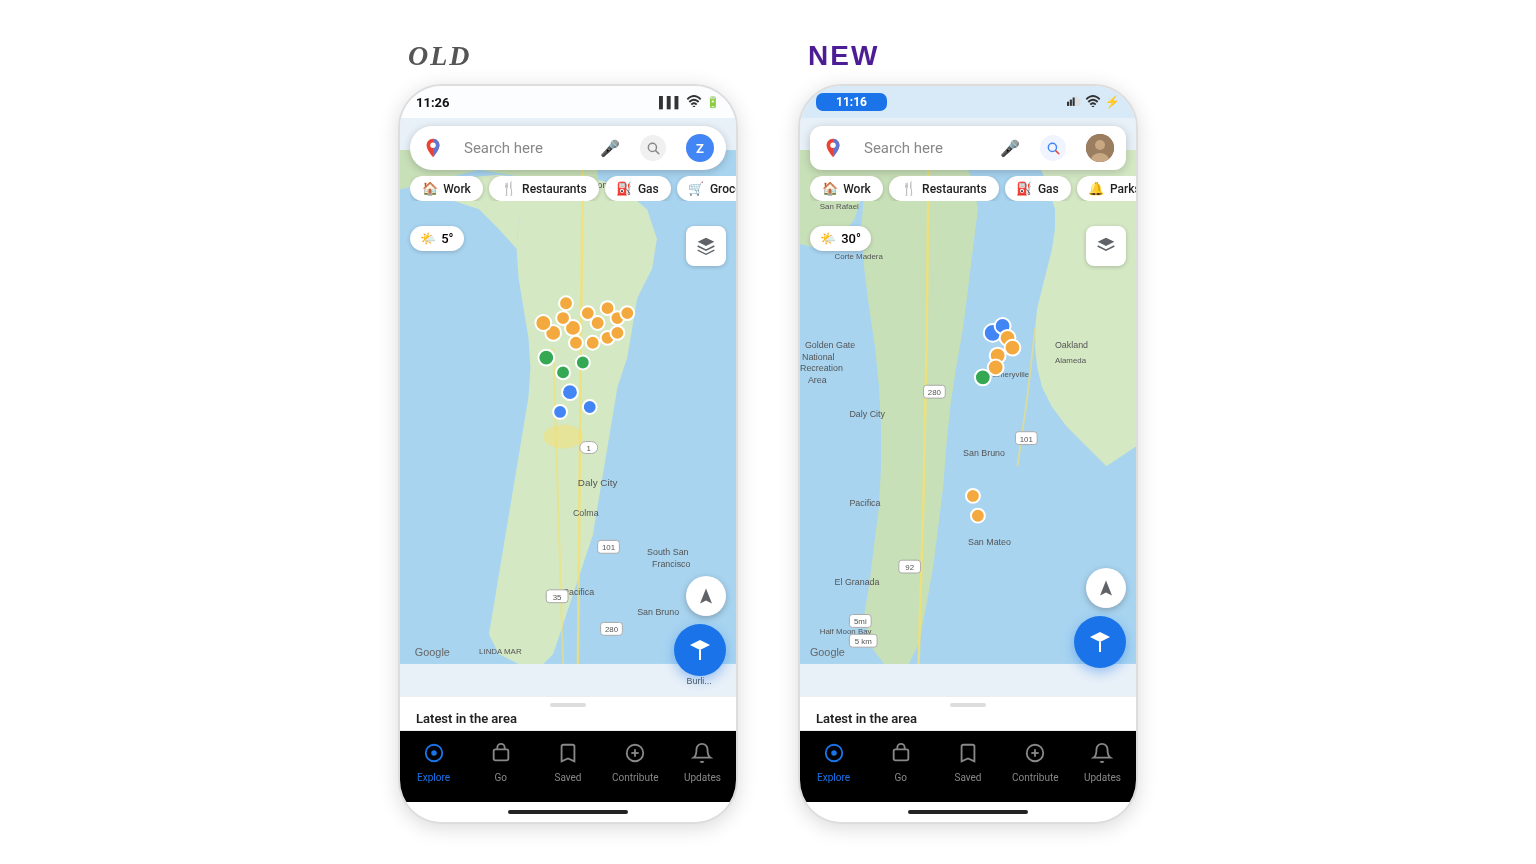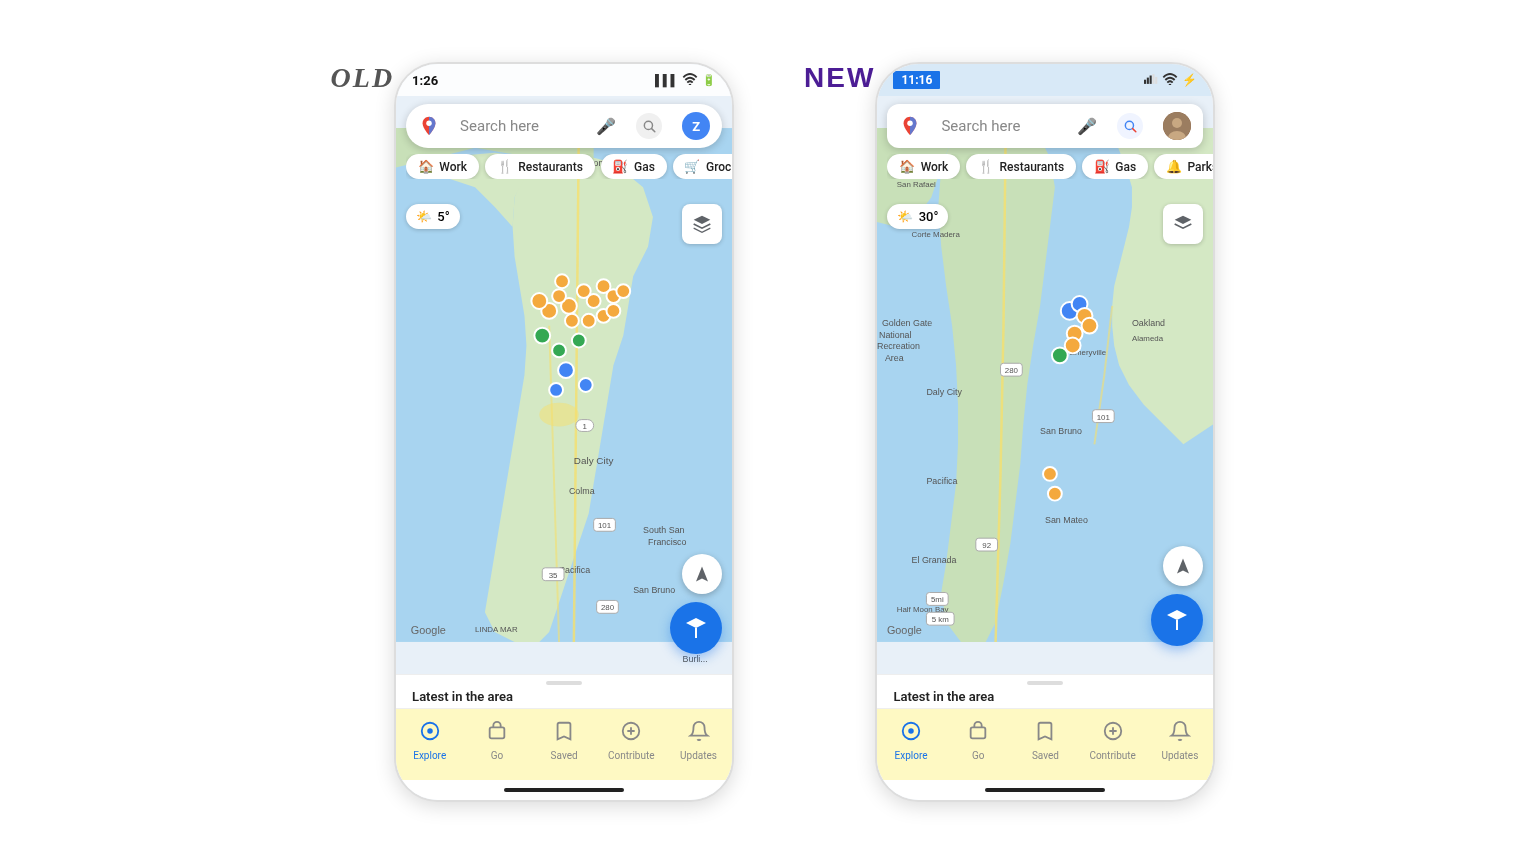--- a/index.html
+++ b/index.html
@@ -17,20 +17,21 @@
 
     .comparison-container {
       display: flex;
       gap: 60px;
       align-items: flex-start;
       padding: 20px;
     }
 
     .version-wrapper {
       display: flex;
+      flex-direction: column;
       align-items: center;
     }
 
     .version-label {
       font-size: 28px;
       font-weight: 900;
       color: #333;
       margin-bottom: 12px;
       text-transform: uppercase;
       letter-spacing: 2px;
@@ -94,22 +95,22 @@
 
     .status-time {
       font-size: 13px;
       font-weight: 700;
       color: #111;
     }
 
     .status-time.new-time {
       background: #1a73e8;
       color: white;
-      padding: 2px 8px;
-      border-radius: 1px;
+      padding: 2px 20px;
+      border-radius: 7px;
       font-size: 12px;
     }
 
     .status-icons {
       display: flex;
       align-items: center;
       gap: 4px;
     }
 
     .status-icon {
@@ -291,21 +292,21 @@
       justify-content: center;
       box-shadow: 0 4px 12px rgba(26,115,232,0.4);
       pointer-events: all;
       font-size: 22px;
       color: white;
     }
 
     
     .bottom-nav {
       height: 72px;
-      background: #fef9c3;
+      background: #000000;
       display: flex;
       align-items: center;
       justify-content: space-around;
       border-top: 1px solid #eee;
       padding-bottom: 8px;
       flex-shrink: 0;
     }
 
     .nav-item {
       display: flex;
@@ -352,21 +353,21 @@
 <body>
 
 <div class="comparison-container">
 
   <div class="version-wrapper">
     <div class="version-label old-label">OLD</div>
     <div class="phone-frame">
       <div class="phone-screen">
 
         <div class="status-bar old-status">
-          <span class="status-time">1:26</span>
+          <span class="status-time">11:26</span>
           <div class="status-icons">
             <span class="status-icon">▌▌▌</span>
             <span class="status-icon">
               <svg width="16" height="12" viewBox="0 0 24 18">
                   <path d="M1 5.5C4.5 2 8.5 0 12 0s7.5 2 11 5.5L21 7.5C18.5 4.8 15.5 3 12 3S5.5 4.8 3 7.5L1 5.5z" fill="#333"></path>
                   <path d="M4 9.5C6.5 7 9 5.5 12 5.5s5.5 1.5 8 4L18 11.5C16 9.5 14 8.5 12 8.5s-4 1-6 3L4 9.5z" fill="#333"></path>
                   <path d="M7 13.5C8.5 12 10 11 12 11s3.5 1 5 2.5L15 15.5C14 14.3 13 13.8 12 13.8s-2 .5-3 1.7L7 13.5z" fill="#333"></path>
                   <circle cx="12" cy="18" r="2" fill="#333"></circle>
                 </svg>
             </span>

